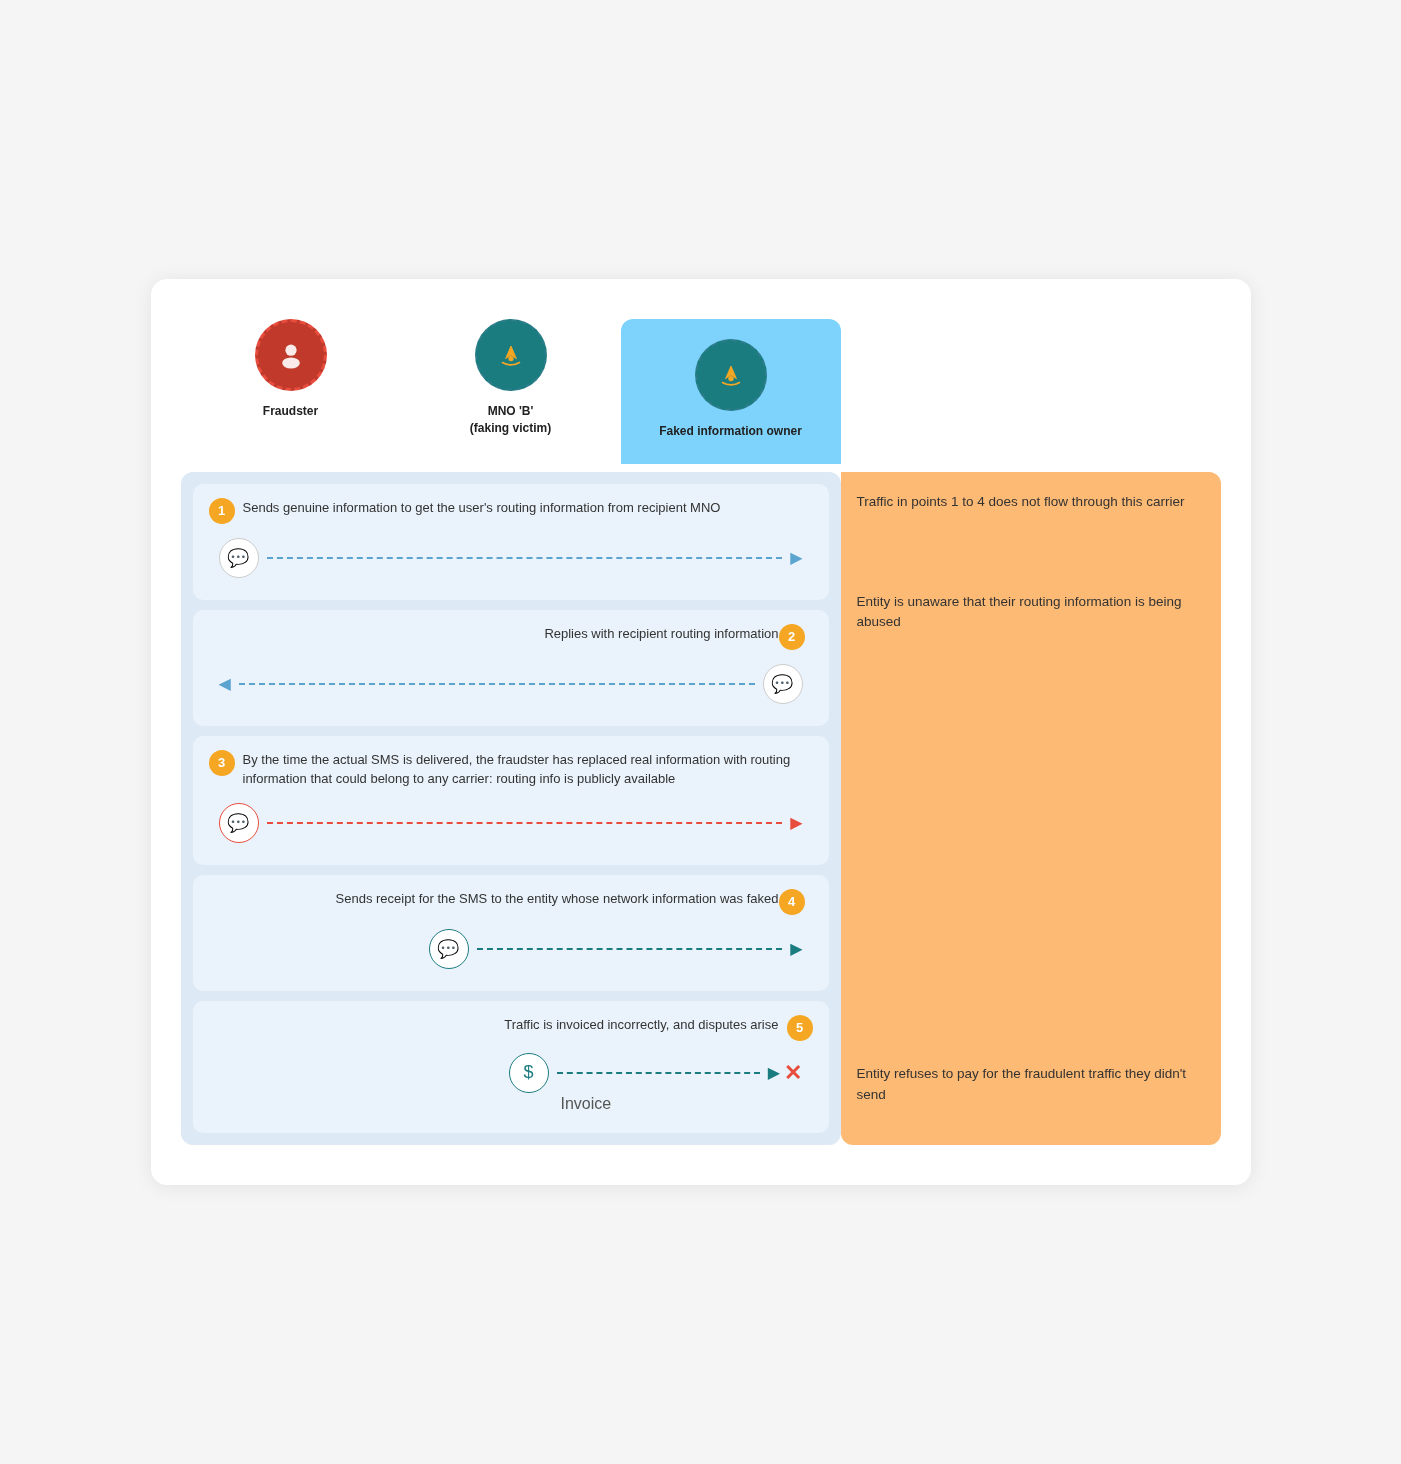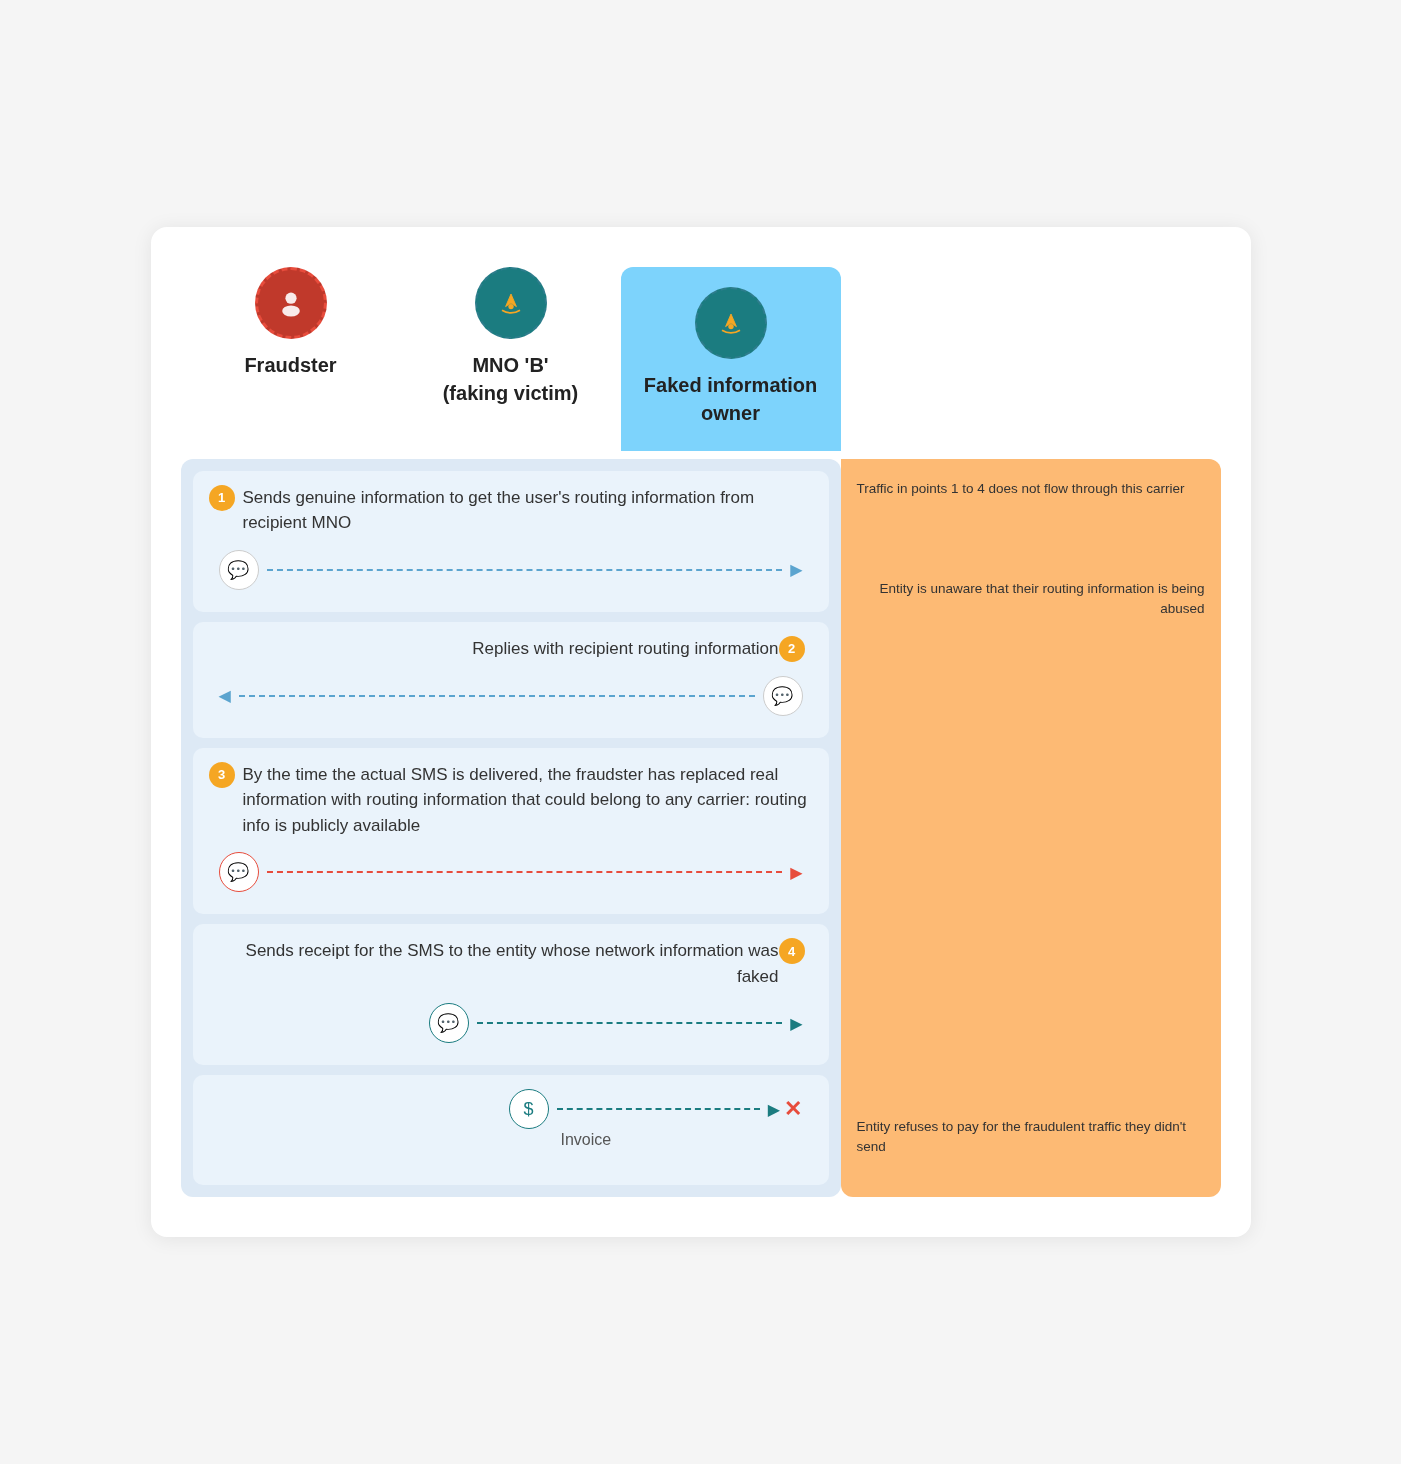--- a/index.html
+++ b/index.html
@@ -52,21 +52,21 @@
     }
     .avatar-circle.mno-b {
       background: #1b7c80;
       border: 2.5px dashed #2e7d8c;
     }
     .avatar-circle.faked-owner {
       background: #1b7c80;
       border: 2.5px dashed #2e7d8c;
     }
     .col-header-label {
-      font-size: 20px;
+      font-size: 12px;
       font-weight: 600;
       color: #222;
       text-align: center;
       line-height: 1.4;
     }
 
     
     .content-area {
       display: grid;
       grid-template-columns: 660px 1fr;
@@ -110,21 +110,21 @@
       font-size: 13px;
       margin-right: 8px;
       flex-shrink: 0;
     }
     .step-text-row {
       display: flex;
       align-items: flex-start;
       margin-bottom: 12px;
     }
     .step-text {
-      font-size: 17px;
+      font-size: 13px;
       color: #333;
       line-height: 1.5;
     }
     .arrow-row {
       display: flex;
       align-items: center;
       position: relative;
       padding: 0 10px;
       height: 44px;
     }
@@ -298,40 +298,44 @@
           <span class="step-text" style="text-align:right;margin-left:21px;">Sends receipt for the SMS to the entity whose network information was faked</span>
         </div>
         <div class="arrow-row" style="padding-left: 220px;">
           <div class="msg-icon teal">💬</div>
           <div class="dashed-line teal"></div>
           <span class="arrow-head teal">▶</span>
         </div>
       </div>
 
       <div class="step-card">
+        <div class="step5-text-row">
+          <span class="step-text" style="text-align:right;">Traffic is invoiced incorrectly, and disputes arise</span>
+          <span class="step-badge" style="margin-left:8px; margin-right:0;">5</span>
+        </div>
         <div class="arrow-row" style="padding-left: 300px; align-items:flex-start; flex-direction:column; height:auto;">
           <div style="display:flex; align-items:center; width:100%;">
             <div class="dollar-icon">$</div>
             <div class="dashed-line teal"></div>
             <span class="arrow-head teal">▶</span>
             <span class="x-mark">✕</span>
           </div>
           <div class="invoice-label">Invoice</div>
         </div>
       </div>
 
     </div>
 
     <div class="faked-column">
 
       <div class="faked-note-block">
         <span class="faked-note">Traffic in points 1 to 4 does not flow through this carrier</span>
       </div>
 
-      <div class="faked-note-block" style="margin-top: 60px; text-align: right;">
+      <div class="faked-note-block" style="margin-top: 60px;">
         <span class="faked-note">Entity is unaware that their routing information is being abused</span>
       </div>
 
       <div class="faked-note-block" style="margin-top: auto;">
         <span class="faked-note">Entity refuses to pay for the fraudulent traffic they didn't send</span>
       </div>
 
     </div>
 
   </div>

